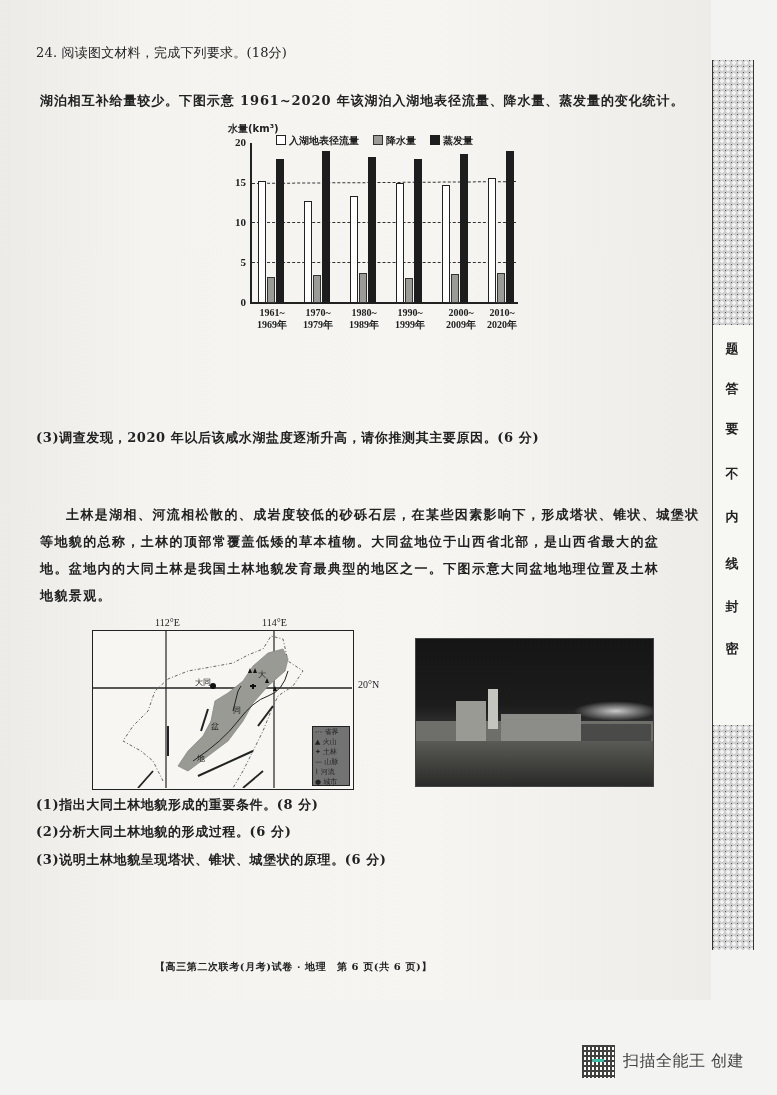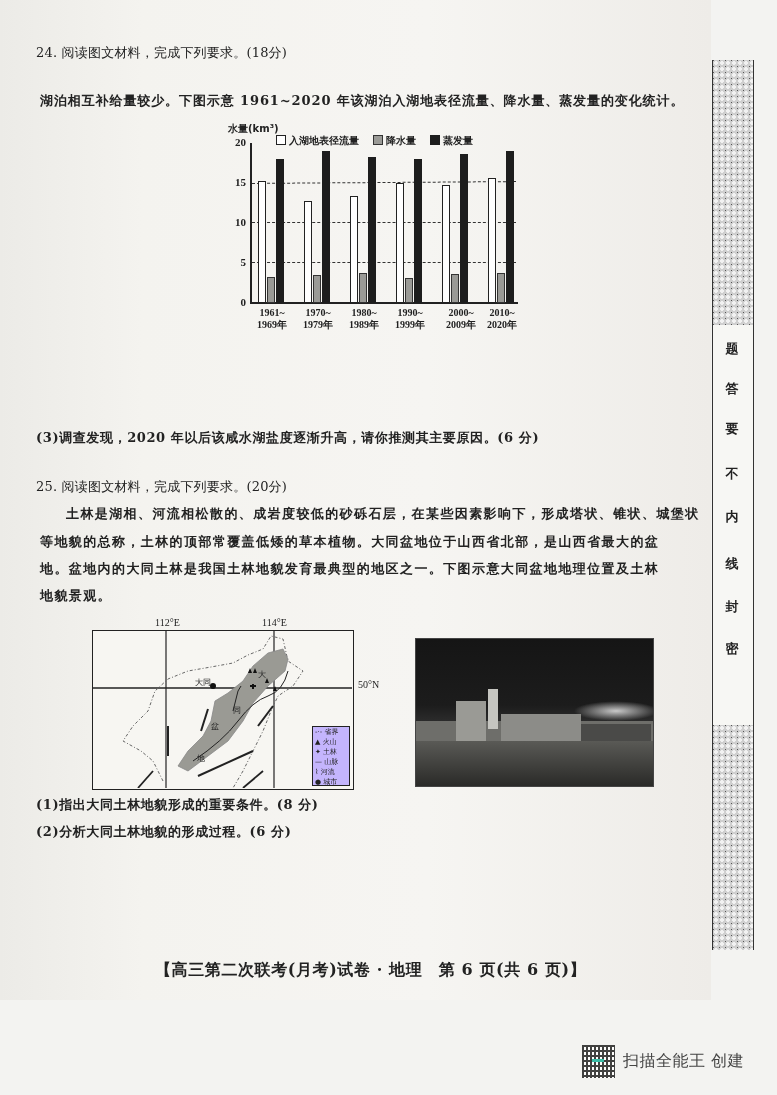--- a/index.html
+++ b/index.html
@@ -29,21 +29,21 @@
   .bar.runoff { background: #fff; border: 1.3px solid #222; }
   .bar.precip { background: #9a9a96; border: 1px solid #333; }
   .bar.evap { background: #1d1d1d; }
   .xcat { position: absolute; top: 185px; width: 48px; text-align: center; font-size: 10px; font-weight: bold; line-height: 12px; font-family: "Liberation Serif", serif; }
   .legend { position: absolute; top: 12px; left: 48px; display: flex; gap: 14px; font-size: 10px; font-weight: bold; font-family: "DejaVu Sans", sans-serif; align-items: center; }
   .legend .sw { display: inline-block; width: 10px; height: 10px; margin-right: 3px; vertical-align: -1px; box-sizing: border-box; }
 
   
   .map { position: absolute; left: 92px; top: 630px; width: 262px; height: 160px; border: 1.5px solid #222; background: #f7f6f2; box-sizing: border-box; }
   .map-lbl { position: absolute; font-size: 10px; font-family: "Liberation Serif", serif; }
-  .map-legend { position: absolute; right: 3px; bottom: 3px; width: 38px; height: 60px; border: 1px solid #222; background: #c4b5fd; font-size: 7px; font-family: "DejaVu Sans", sans-serif; line-height: 10px; padding-left: 2px; box-sizing: border-box; }
+  .map-legend { position: absolute; right: 3px; bottom: 3px; width: 38px; height: 60px; border: 1px solid #222; background: #737373; font-size: 7px; font-family: "DejaVu Sans", sans-serif; line-height: 10px; padding-left: 2px; box-sizing: border-box; }
 
   
   .photo { position: absolute; left: 415px; top: 638px; width: 237px; height: 147px; border: 1px solid #444;
     background:
       radial-gradient(ellipse 60px 14px at 200px 72px, rgba(220,220,220,0.9), rgba(220,220,220,0) 70%),
       linear-gradient(180deg, #151515 0%, #1c1c1c 45%, #2a2a2a 55%, #3a3a3a 100%);
     overflow: hidden; }
   .photo .rock { position: absolute; background: #8a8a86; }
 
   
@@ -51,21 +51,21 @@
   .strip .pattern {
     position: absolute; left: 0; width: 40px; border-left: 1px solid #333; border-right: 1px solid #333;
     background-color: #cfcfcf;
     background-image: radial-gradient(circle at 3px 3px, #f2f2f2 1.6px, transparent 2px),
                       radial-gradient(circle at 0 0, #555 0.8px, transparent 1.2px);
     background-size: 6px 6px, 6px 6px;
   }
   .strip .blank { position: absolute; left: 0; width: 40px; border-left: 1px solid #333; border-right: 1px solid #333; background: #f7f7f4; }
   .strip .vchar { position: absolute; left: 0; width: 40px; text-align: center; font-size: 13px; font-weight: bold; }
 
-  .footer { position: absolute; left: 155px; top: 960px; font-size: 16px; font-weight: bold; letter-spacing: 0.6px; text-align: center; }
+  .footer { position: absolute; left: 155px; top: 960px; font-size: 10px; font-weight: bold; letter-spacing: 0.6px; text-align: center; }
 
   .watermark { position: absolute; left: 582px; top: 1045px; display: flex; align-items: center; gap: 8px; }
   .qr { width: 33px; height: 33px; position: relative;
     background-color: #fff;
     background-image:
       linear-gradient(90deg, #222 50%, transparent 50%),
       linear-gradient(#222 50%, transparent 50%);
     background-size: 4px 4px, 5px 5px; opacity: 0.85; }
   .qr::after { content: ""; position: absolute; left: 10px; top: 14px; width: 12px; height: 3px; background: #19b39a; }
   .wm-text { font-size: 16px; font-family: "DejaVu Sans", sans-serif; color: #444; letter-spacing: 0.5px; }
@@ -141,29 +141,28 @@
         <div>2009年</div>
       </div>
     <div class="xcat" style="left:250px;">
         <div>2010~</div>
         <div>2020年</div>
       </div>
   </div>
 
   <div class="abs sub" style="left:36px; top:397px;margin-top:32px;">(3)调查发现，2020 年以后该咸水湖盐度逐渐升高，请你推测其主要原因。(6 分)</div>
 
-  <div class="abs q-title" style="left:36px; top:478px;">25. 阅读图文材料，完成下列要求。(20分)</div>
-  <div class="abs para" style="left:66px; top:501px; white-space:nowrap;font-family:Liberation Mono, monospace;">土林是湖相、河流相松散的、成岩度较低的砂砾石层，在某些因素影响下，形成塔状、锥状、城堡状</div>
+  <div class="abs para" style="left:66px; top:501px; white-space:nowrap;">土林是湖相、河流相松散的、成岩度较低的砂砾石层，在某些因素影响下，形成塔状、锥状、城堡状</div>
   <div class="abs para" style="left:40px; top:528px; white-space:nowrap;">等地貌的总称，土林的顶部常覆盖低矮的草本植物。大同盆地位于山西省北部，是山西省最大的盆</div>
   <div class="abs para" style="left:40px; top:555px; white-space:nowrap;">地。盆地内的大同土林是我国土林地貌发育最典型的地区之一。下图示意大同盆地地理位置及土林</div>
   <div class="abs para" style="left:40px; top:582px; white-space:nowrap;">地貌景观。</div>
 
   <div class="map-lbl" style="left:155px; top:617px;">112°E</div>
   <div class="map-lbl" style="left:262px; top:617px;">114°E</div>
-  <div class="map-lbl" style="left:358px; top:679px;">50°N</div>
+  <div class="map-lbl" style="left:358px; top:679px;">20°N</div>
 
   <div class="map">
     <svg width="259" height="157" viewBox="0 0 259 157" style="position:absolute; left:0; top:0;">
 
       <line x1="73" y1="0" x2="73" y2="157" stroke="#222" stroke-width="1.2"></line>
       <line x1="181" y1="0" x2="181" y2="157" stroke="#222" stroke-width="1.2"></line>
       <line x1="0" y1="57" x2="259" y2="57" stroke="#222" stroke-width="1.5"></line>
 
       <path d="M70,150 L60,130 L48,120 L30,110 L40,95 L55,80 L62,60 L75,48 L95,40 L118,36 L140,32 L155,24 L170,18 L178,5 L190,8 L195,30 L210,40 L200,55 L185,65 L178,80 L170,100 L160,120 L150,140 L140,157" fill="none" stroke="#666" stroke-width="1" stroke-dasharray="3,2,1,2"></path>
 
@@ -208,20 +207,21 @@
     <div class="rock" style="left:0; top:82px; width:237px; height:20px; background:#6e6e6a;"></div>
     <div class="rock" style="left:40px; top:62px; width:30px; height:40px; background:#9a9a95;"></div>
     <div class="rock" style="left:72px; top:50px; width:10px; height:40px; background:#c5c5c0;"></div>
     <div class="rock" style="left:85px; top:75px; width:80px; height:28px; background:#8c8c88;"></div>
     <div class="rock" style="left:165px; top:85px; width:70px; height:24px; background:#4a4a48;"></div>
     <div class="rock" style="left:0; top:102px; width:237px; height:45px; background:linear-gradient(180deg,#5a5a56,#2a2a28);"></div>
   </div>
 
   <div class="abs sub" style="left:36px; top:796px;">(1)指出大同土林地貌形成的重要条件。(8 分)</div>
   <div class="abs sub" style="left:36px; top:823px;">(2)分析大同土林地貌的形成过程。(6 分)</div>
+  <div class="abs sub" style="left:36px; top:851px;">(3)说明土林地貌呈现塔状、锥状、城堡状的原理。(6 分)</div>
 
   <div class="strip">
     <div class="pattern" style="top:0; height:265px;"></div>
     <div class="blank" style="top:265px; height:400px;"></div>
     <div class="pattern" style="top:665px; height:225px;"></div>
     <div class="vchar" style="top:280px;">题</div>
     <div class="vchar" style="top:320px;">答</div>
     <div class="vchar" style="top:360px;">要</div>
     <div class="vchar" style="top:405px;">不</div>
     <div class="vchar" style="top:448px;">内</div>

